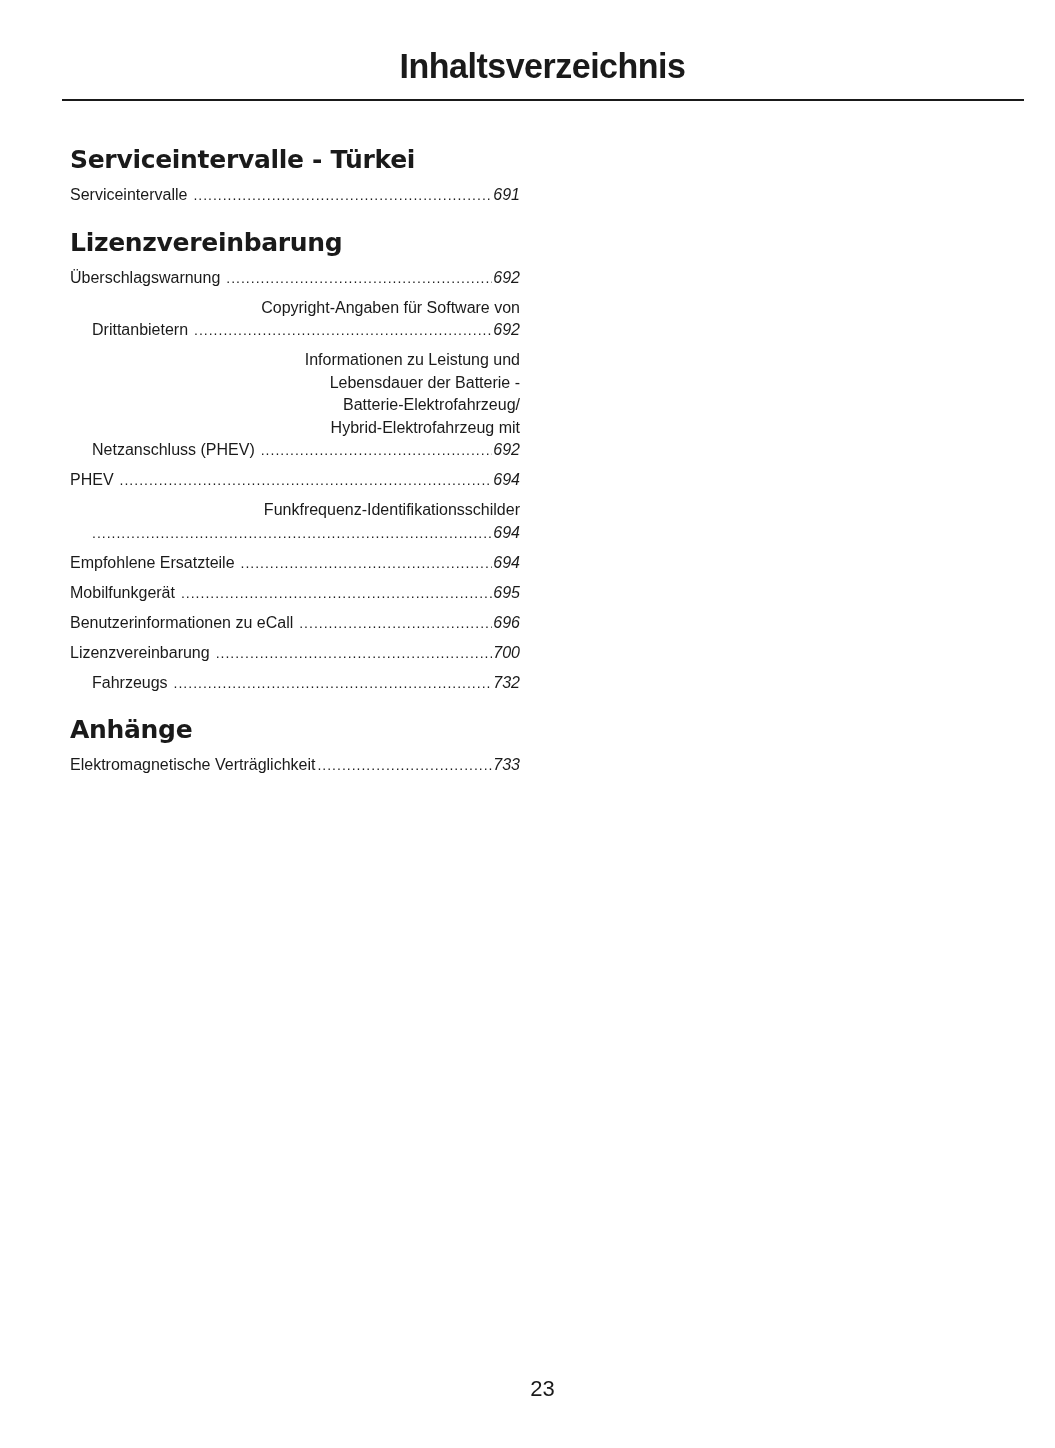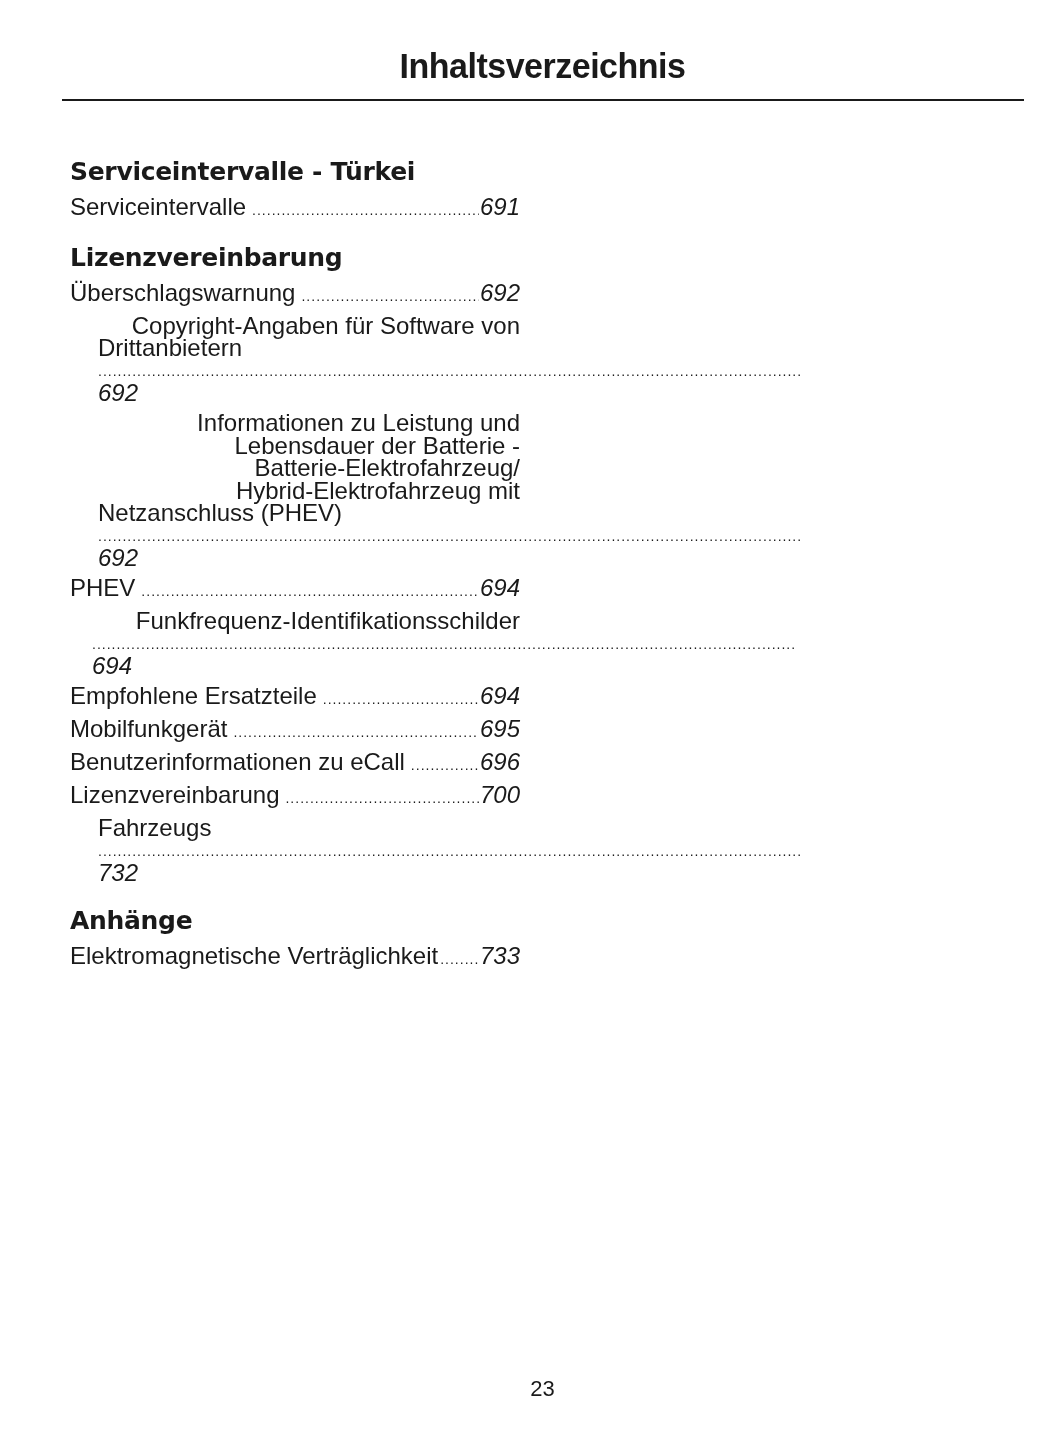--- a/index.html
+++ b/index.html
@@ -2,28 +2,28 @@
 <html><head>
 <meta charset="utf-8">
 <style>
   html, body { margin: 0; padding: 0; background: #ffffff; }
   body { width: 1055px; height: 1448px; position: relative; overflow: hidden; color: #1a1a1a; font-family: "Liberation Sans", sans-serif; }
   .page-title { position: absolute; left: 0; right: 0; top: 46px; text-align: center; margin: 0 0 0 60px; width: 965px;
     font-family: "Liberation Sans", sans-serif; font-weight: 700; font-size: 34px; letter-spacing: -0.5px; transform: scaleY(1.05); }
   .rule { position: absolute; left: 62px; width: 962px; top: 99px; height: 2px; background: #1a1a1a; }
   .toc { position: absolute; left: 70px; top: 142px; width: 450px; }
   .section { margin-bottom: 18px; }
-  .section-title { font-family: "DejaVu Sans", sans-serif; font-weight: 700; font-size: 25px; letter-spacing: -0.3px; margin: 12px 0 6px 0; line-height: 36px; }
-  .entry { font-size: 24px; line-height: 22.5px; margin-bottom: 7.5px; color: #1a1a1a; }
+  .section-title { font-family: "DejaVu Sans", sans-serif; font-weight: 700; font-size: 25px; letter-spacing: -0.3px; margin: 0 0 6px 0; line-height: 36px; }
+  .entry { font-size: 16px; line-height: 22.5px; margin-bottom: 7.5px; color: #1a1a1a; }
   .entry-line { display: flex; align-items: baseline; }
   .entry-line .txt { white-space: nowrap; }
   .leader { flex: 1 1 auto; overflow: hidden; white-space: nowrap; margin: 0 1px 0 6px; letter-spacing: 1px; font-size: 14px; }
   .leader::after { content: "................................................................................................................................................"; }
   .page { white-space: nowrap; font-style: italic; }
-  .cont { padding-left: 22px; flex-direction: column; }
+  .cont { padding-left: 22px; }
   .first-line { white-space: nowrap; text-align: right; }
   .page-number { position: absolute; left: 0; width: 1085px; text-align: center; top: 1376px; font-size: 22px; }
 </style>
 </head>
 <body>
 
 <h1 class="page-title">Inhaltsverzeichnis</h1>
 <div class="rule"></div>
 
 <div class="toc">

